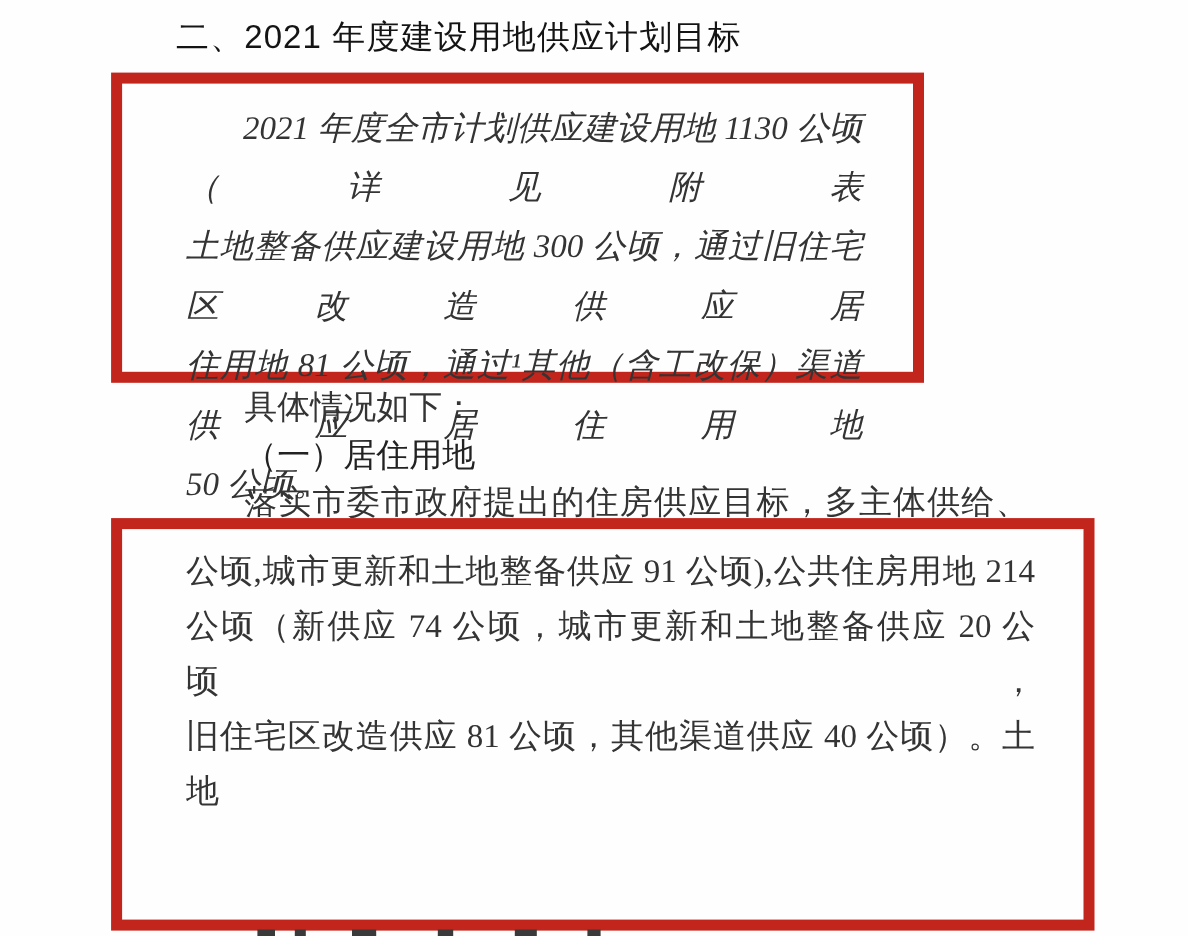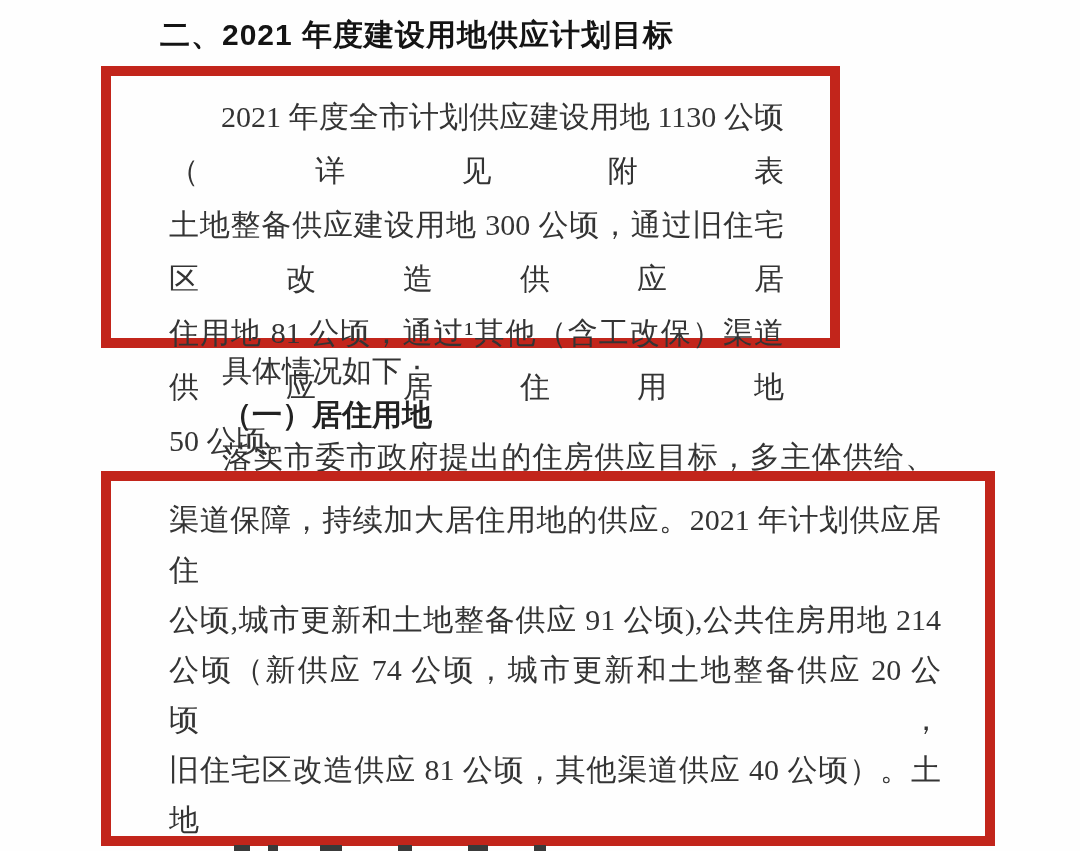--- a/index.html
+++ b/index.html
@@ -15,39 +15,40 @@
     overflow: hidden;
     font-family: "Liberation Serif", "DejaVu Serif", serif;
     color: #303030;
   }
   .heading {
     position: absolute;
     left: 160px;
     top: 16px;
     margin: 0;
     font-family: "Liberation Sans", "DejaVu Sans", sans-serif;
-    font-weight: 700;
+    font-weight: 400;
     font-size: 30px;
     line-height: 38px;
     color: #141414;
     letter-spacing: 1px;
     white-space: nowrap;
   }
   .redbox {
     position: absolute;
     left: 101px;
     box-sizing: border-box;
     border: 10px solid #c2251b;
     background: #fefefe;
   }
   .box1 {
     top: 66px;
     width: 739px;
     height: 282px;
     padding: 14px 46px 0 58px;
+    font-style: italic;
   }
   .box2 {
     top: 471px;
     width: 894px;
     height: 375px;
     padding: 14px 44px 0 58px;
   }
   .bodyline {
     margin: 0;
     font-size: 30px;
@@ -63,21 +64,21 @@
   .indent { text-indent: 52px; }
   .mid {
     position: absolute;
     margin: 0;
     font-size: 30px;
     line-height: 38px;
     color: #343434;
     white-space: nowrap;
   }
   .mid-1 { left: 222px; top: 352px; }
-  .mid-2 { left: 222px; top: 396px; font-weight: 700; color: #222; }
+  .mid-2 { left: 222px; top: 396px; font-weight: 400; color: #222; }
   .mid-3 {
     left: 222px; top: 438px;
     width: 713px;
     white-space: normal;
     text-align: justify;
     text-align-last: justify;
   }
   .cutoff {
     position: absolute;
     left: 0; top: 845px;
@@ -110,21 +111,20 @@
     <p class="bodyline">50 公顷。</p>
   </div>
 
   <p class="mid mid-1">具体情况如下：</p>
 
   <p class="mid mid-2">（一）居住用地</p>
 
   <p class="mid mid-3">落实市委市政府提出的住房供应目标，多主体供给、多</p>
 
   <div class="redbox box2">
-    <p class="bodyline justify">渠道保障，持续加大居住用地的供应。2021 年计划供应居住</p>
     <p class="bodyline justify">公顷,城市更新和土地整备供应 91 公顷),公共住房用地 214</p>
     <p class="bodyline justify">公顷（新供应 74 公顷，城市更新和土地整备供应 20 公顷，</p>
     <p class="bodyline justify">旧住宅区改造供应 81 公顷，其他渠道供应 40 公顷）。土地</p>
 
   </div>
 
   <div class="cutoff">
     <span class="stub"></span>
     <span class="stub"></span>
     <span class="stub"></span>

